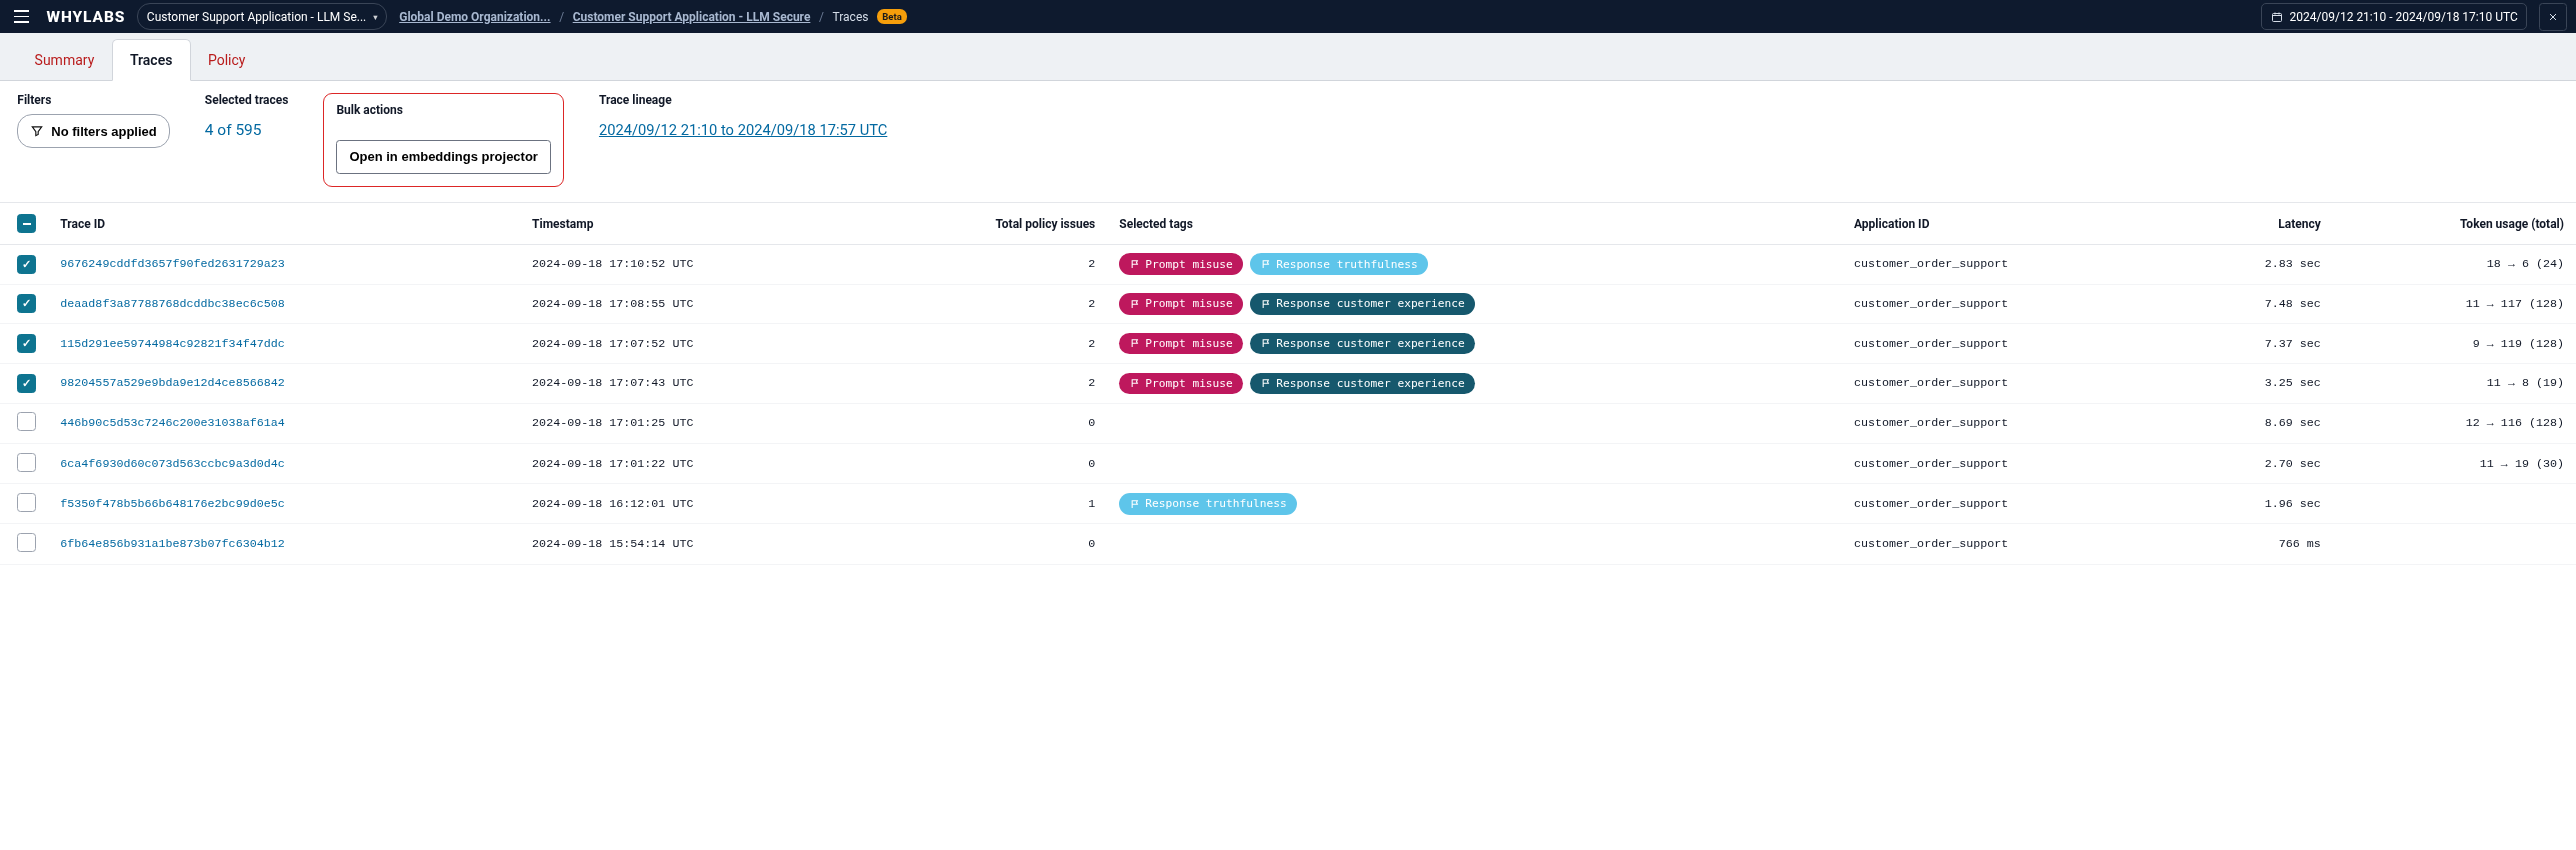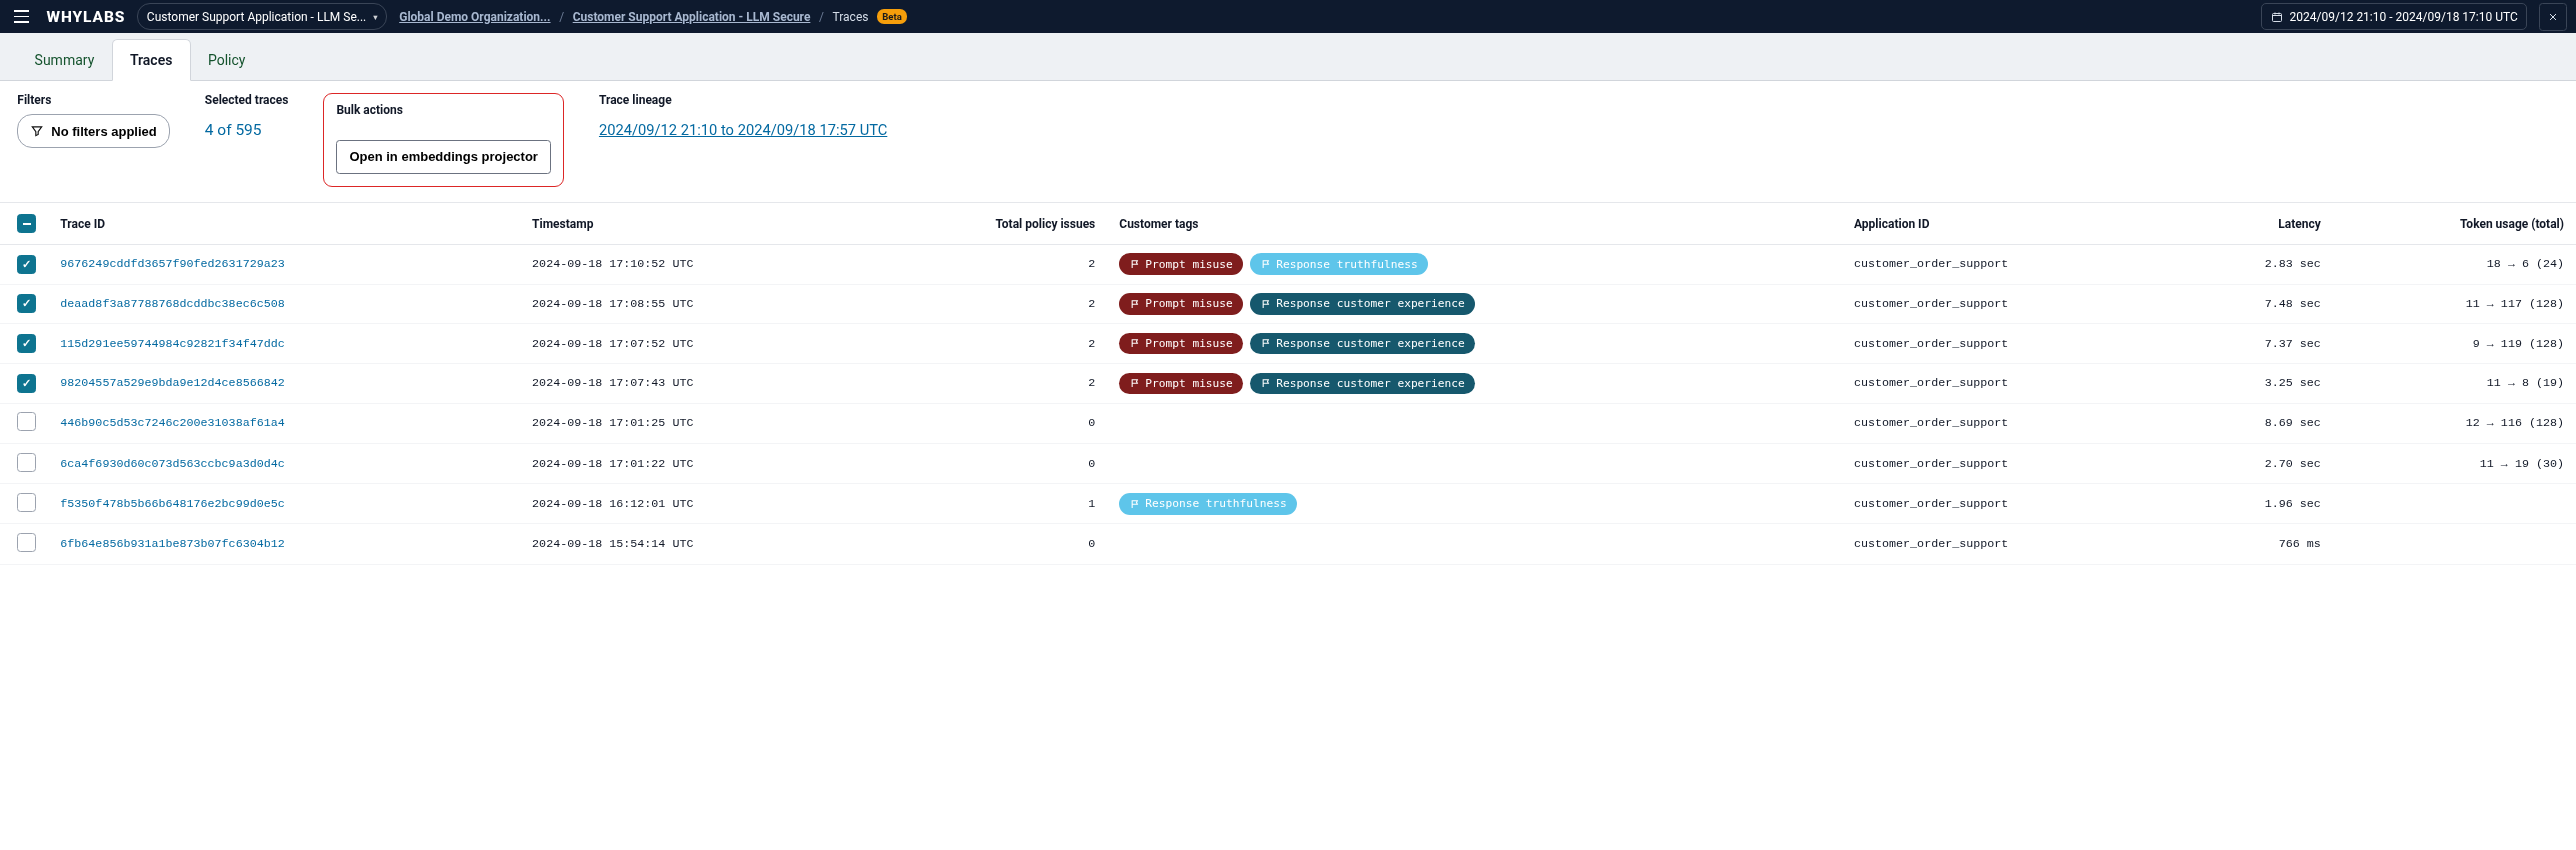--- a/index.html
+++ b/index.html
@@ -13,21 +13,21 @@
 .breadcrumb { display: flex; align-items: center; gap: 8.6px; font-size: 12px; }
 .breadcrumb a { color: #a8b8d0; text-decoration: underline; cursor: pointer; font-weight: bold; }
 .breadcrumb .sep { color: #6b7b95; }
 .breadcrumb .current { color: #d5dde8; }
 .beta-badge { background: #f59e0b; color: #1a1a1a; font-size: 9.5px; font-weight: 700; padding: 1.7px 5.2px; border-radius: 7px; }
 .header-spacer { flex: 1; }
 .date-range { display: flex; align-items: center; gap: 7px; border: 0.9px solid #3a4557; border-radius: 5px; padding: 5.2px 8.6px; cursor: pointer; }
 .date-range .cal-icon { width: 12px; height: 12px; }
 .close-btn { border: 0.9px solid #3a4557; border-radius: 3.5px; width: 28px; height: 28px; display: flex; align-items: center; justify-content: center; cursor: pointer; font-size: 15.5px; color: #d5dde8; }
 .tabs-bar { background: #eef1f4; display: flex; align-items: flex-end; height: 48px; padding: 0 17.3px; border-bottom: 0.9px solid #d1d5db; }
-.tab { padding: 12px 17.3px; color: #14532d; font-size: 14px; cursor: pointer; }
+.tab { padding: 12px 17.3px; color: #b91c1c; font-size: 14px; cursor: pointer; }
 .tab.active { background: #fff; color: #111827; font-weight: 600; border-top-left-radius: 5.2px; border-top-right-radius: 5.2px; border: 0.9px solid #d1d5db; border-bottom: 0.9px solid #fff; margin-bottom: -0.9px; }
 .controls { display: flex; gap: 35px; padding: 12px 17.3px 15.5px 17.3px; align-items: flex-start; border-bottom: 0.9px solid #e5e7eb; }
 .control-group { display: flex; flex-direction: column; gap: 7px; }
 .control-label { font-weight: 700; font-size: 12px; }
 .filter-btn { display: flex; align-items: center; gap: 7px; border: 0.9px solid #9ca3af; border-radius: 15px; padding: 8.6px 12px; background: #fff; cursor: pointer; font-weight: 600; font-size: 13px; }
 .selected-count { font-size: 15.5px; color: #0369a1; padding-top: 7px; }
 .bulk-box { border: 1.7px solid #dc2626; border-radius: 9px; padding: 8.6px 12px 12px 12px; display: flex; flex-direction: column; gap: 23px; }
 .bulk-btn { border: 0.9px solid #6b7280; border-radius: 3.5px; padding: 8.6px 12px; background: #fff; cursor: pointer; font-weight: 600; font-size: 13px; }
 .lineage-link { color: #0369a1; text-decoration: underline; padding-top: 7px; font-size: 14.7px; cursor: pointer; }
 .table-wrap { overflow-x: auto; }
@@ -37,21 +37,21 @@
 th.right, td.right { text-align: right; }
 td { padding: 8.6px 12px; border-bottom: 0.9px solid #f3f4f6; font-size: 12px; vertical-align: middle; white-space: nowrap; }
 td.mono, .mono { font-family: "SFMono-Regular", Consolas, "Liberation Mono", Menlo, monospace; font-size: 11.7px; }
 .trace-link { color: #0369a1; cursor: pointer; }
 .checkbox { width: 19px; height: 19px; border-radius: 3.5px; border: 1.3px solid #9ca3af; display: inline-flex; align-items: center; justify-content: center; cursor: pointer; background: #fff; }
 .checkbox.checked { background: #0e7490; border-color: #0e7490; }
 .checkbox.checked::after { content: "✓"; color: #fff; font-weight: 700; font-size: 11.2px; }
 .checkbox.indeterminate { background: #0e7490; border-color: #0e7490; }
 .checkbox.indeterminate::after { content: ""; width: 8.6px; height: 1.7px; background: #fff; }
 .tag { display: inline-flex; align-items: center; gap: 5.2px; padding: 4.3px 10.4px; border-radius: 863px; font-family: "SFMono-Regular", Consolas, monospace; font-size: 11.2px; color: #fff; margin-right: 7px; }
-.tag.red { background: #7f1d1d; }
+.tag.red { background: #be185d; }
 .tag.lightblue { background: #5ec5ea; }
 .tag.teal { background: #16586d; }
 .flag-icon { width: 10.4px; height: 10.4px; }
 svg { display: block; }
 </style>
 </head>
 <body>
 
 <div class="header">
   <div class="hamburger">
@@ -118,21 +118,21 @@
 </div>
 
 <div class="table-wrap">
 <table>
   <thead>
     <tr>
       <th><span class="checkbox indeterminate"></span></th>
       <th>Trace ID</th>
       <th>Timestamp</th>
       <th class="right">Total policy issues</th>
-      <th>Customer tags</th>
+      <th>Selected tags</th>
       <th>Application ID</th>
       <th class="right">Latency</th>
       <th class="right">Token usage (total)</th>
     </tr>
   </thead>
   <tbody id="rows-body">
         <tr>
           <td><span class="checkbox checked"></span></td>
           <td class="mono"><span class="trace-link">9676249cddfd3657f90fed2631729a23</span></td>
           <td class="mono">2024-09-18 17:10:52 UTC</td>

